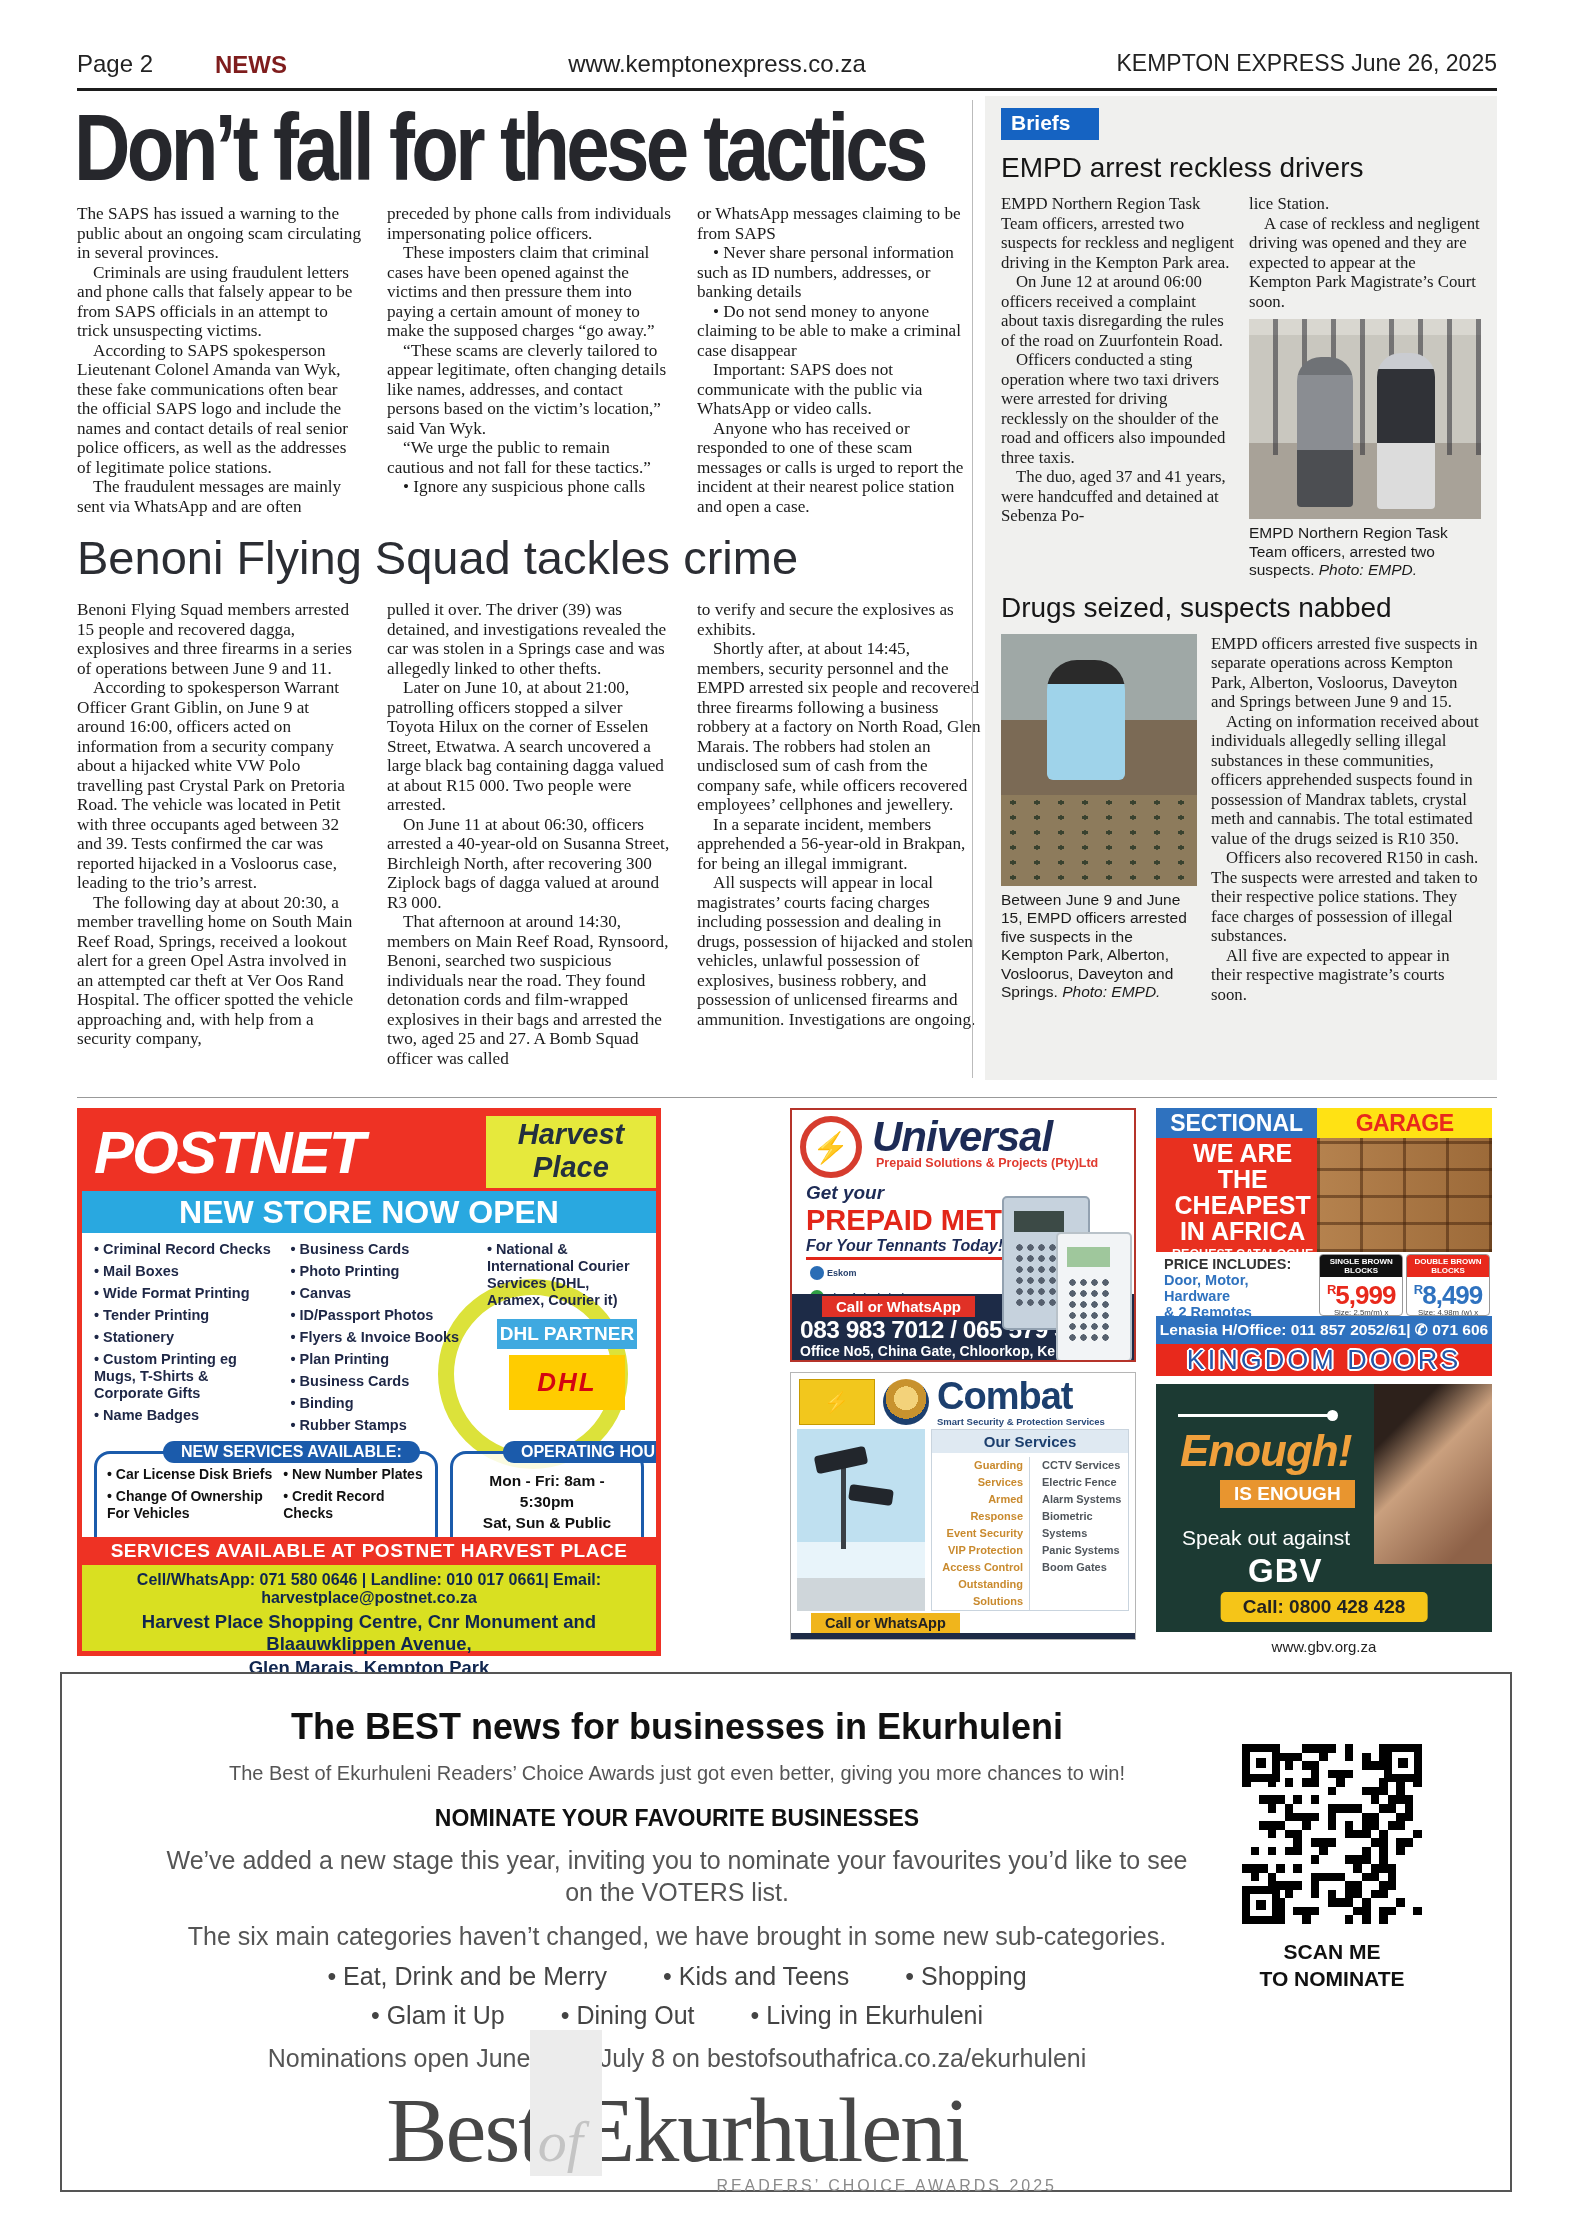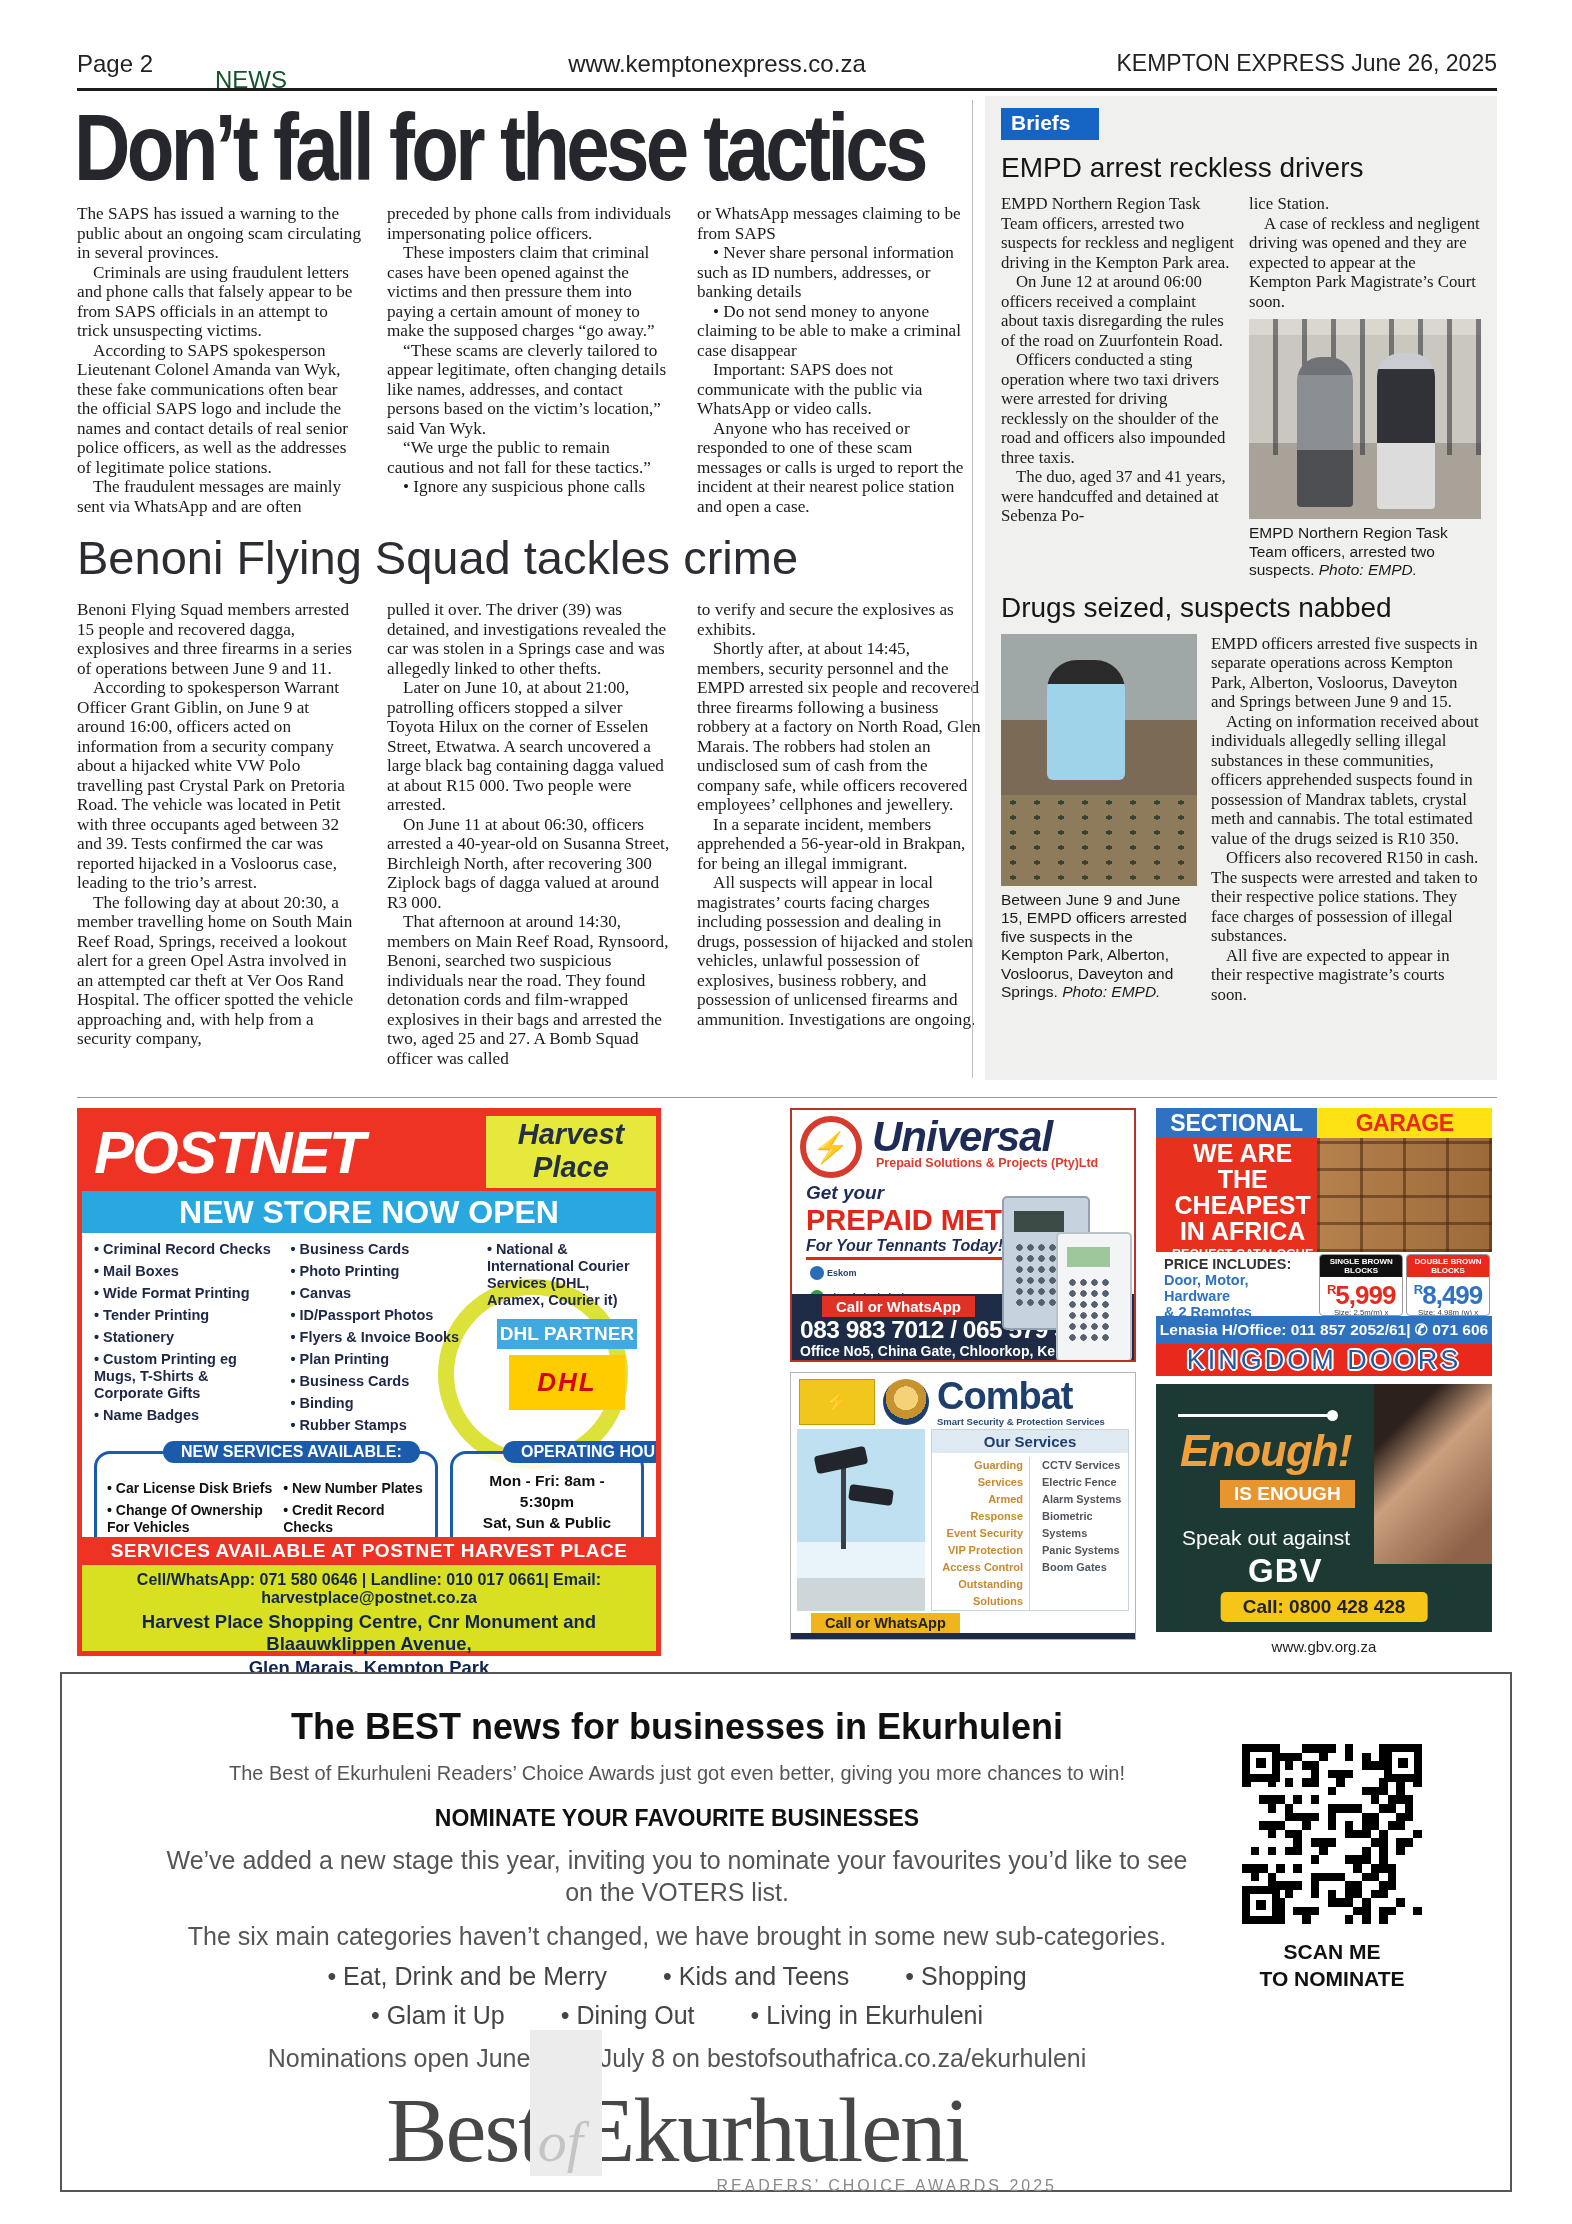--- a/index.html
+++ b/index.html
@@ -1,21 +1,21 @@
 <!DOCTYPE html>
 <html><head>
 <meta charset="utf-8">
 <style>
   html,body{margin:0;padding:0;}
   body{width:1572px;height:2224px;background:#fff;position:relative;
        font-family:"Liberation Serif",serif;color:#1b1b1b;overflow:hidden;}
   
   .hdr{position:absolute;left:77px;top:50px;width:1420px;height:34px;font-family:"Liberation Sans",sans-serif;font-size:24px;color:#222;}
   .hdr .pg{position:absolute;left:0;top:0;}
-  .hdr .sec{position:absolute;left:138px;top:16px;color:#14532d;font-weight:normal;}
+  .hdr .sec{position:absolute;left:138px;top:1px;color:#7f1d1d;font-weight:bold;}
   .hdr .url{position:absolute;left:380px;width:520px;text-align:center;top:0;}
   .hdr .mast{position:absolute;right:0;top:0;font-size:23px;}
   .hdr-rule{position:absolute;left:77px;top:88px;width:1420px;height:3px;background:#1c1c1c;}
   
   .h1{position:absolute;left:74px;top:94px;font-family:"Liberation Sans",sans-serif;
       font-weight:700;font-size:84px;letter-spacing:-4px;color:#26272c;
       transform:scale(.93,1.12);transform-origin:left top;white-space:nowrap;}
   .h2{position:absolute;left:77px;top:530px;font-family:"Liberation Sans",sans-serif;
       font-weight:400;font-size:47px;color:#2b2d33;white-space:nowrap;}
   
@@ -65,21 +65,21 @@
   .pn-ring{position:absolute;right:28px;top:46px;width:158px;height:158px;border:16px solid #dce23a;border-radius:50%;}
   .pn-cols{display:flex;gap:10px;position:relative;}
   .pn-list{margin:0;padding:0;}
   .pn-list li{list-style:none;font-weight:bold;font-size:14.5px;line-height:17px;color:#1e2746;margin:0 0 5px;}
   .pn-list li::before{content:"• ";}
   .pn-c1{width:190px;}.pn-c2{width:190px;}.pn-c3{width:160px;position:relative;}
   .dhlp{background:#3fa9e0;color:#fff;font-weight:bold;font-size:19px;text-align:center;padding:4px 2px;margin:10px 0 0 10px;width:136px;}
   .dhlbox{background:#fc0;color:#d40511;font-style:italic;font-weight:bold;font-size:26px;letter-spacing:2px;
           text-align:center;padding:12px 0;width:116px;margin:6px 0 0 22px;}
   .pn-boxrow{display:flex;gap:12px;margin-top:12px;position:relative;}
-  .pn-rbox{border:3px solid #1b5bab;border-radius:16px;position:relative;padding:12px 10px 4px;background:rgba(255,255,255,.85);align-items:center;}
+  .pn-rbox{border:3px solid #1b5bab;border-radius:16px;position:relative;padding:12px 10px 4px;background:rgba(255,255,255,.85);}
   .pn-rbox .pill{position:absolute;top:-13px;background:#1b5bab;color:#fff;font-weight:bold;font-size:16px;
           padding:2px 18px;border-radius:12px;white-space:nowrap;}
   .pn-b1{width:318px;display:flex;gap:6px;}
   .pn-b1 .pill{left:66px;}
   .pn-b2{flex:1;text-align:center;}
   .pn-b2 .pill{left:50px;}
   .pn-b1 .pn-list li{font-size:14px;color:#111;}
   .pn-hours{margin:4px 0 0;font-weight:bold;font-size:15.5px;line-height:21px;color:#111;}
   .pn-red{height:28px;background:#ee3224;color:#fff;font-weight:bold;font-size:19px;line-height:28px;text-align:center;letter-spacing:.5px;}
   .pn-yellow{height:86px;background:#d9e021;text-align:center;color:#10264f;padding-top:6px;box-sizing:border-box;}

